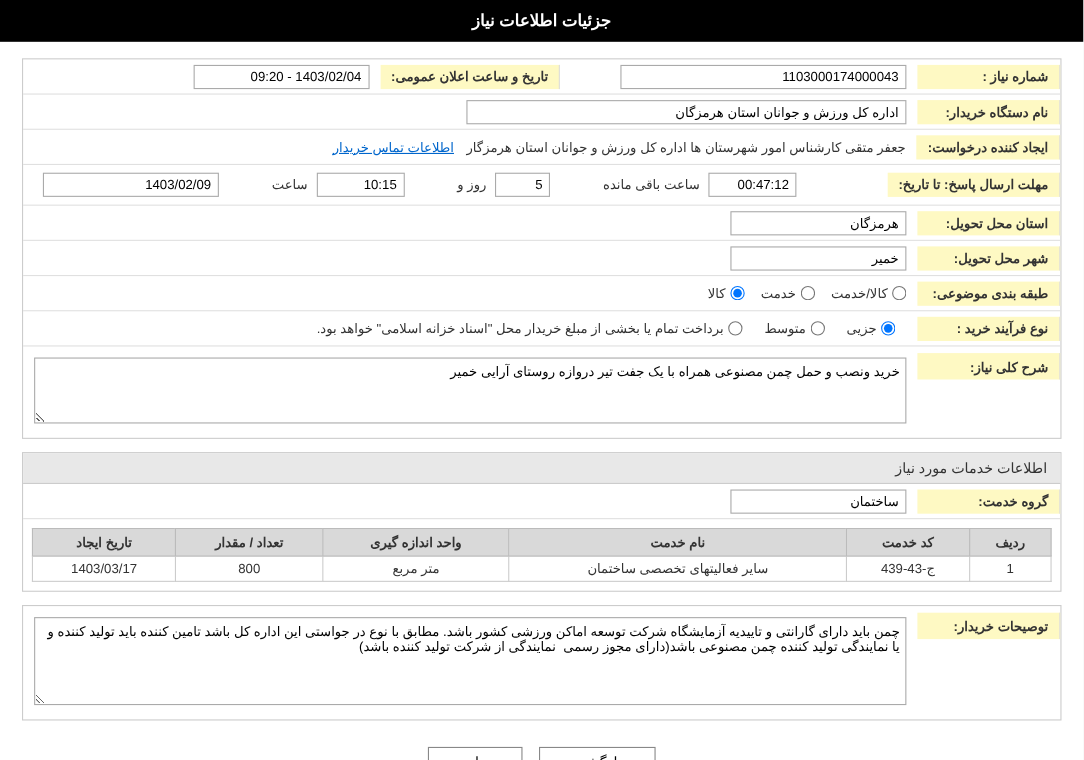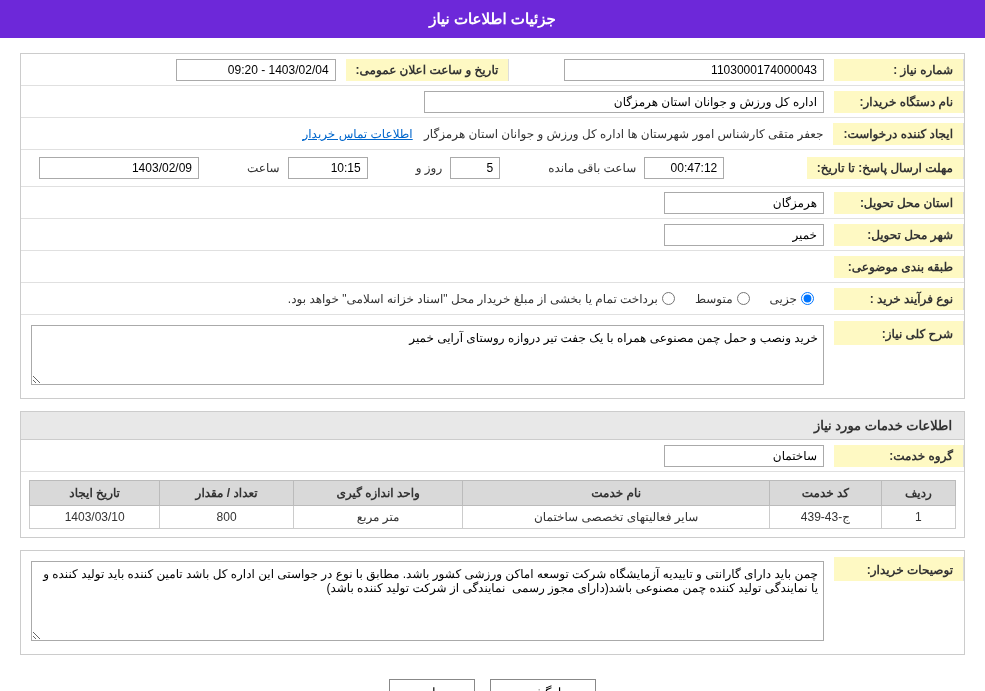--- a/index.html
+++ b/index.html
@@ -10,21 +10,21 @@
       direction: rtl;
       color: #333;
     }
     .page-wrapper {
       max-width: 985px;
       margin: 0 auto;
       background: #fff;
       padding: 0;
     }
     .header-bar {
-      background: #6d28d9;
+      background: #000000;
       color: #fff;
       text-align: center;
       padding: 10px 15px;
       font-size: 15px;
       font-weight: bold;
     }
     .content-area {
       padding: 15px 20px;
     }
     .form-section {
@@ -89,21 +89,21 @@
     }
     .radio-item {
       display: flex;
       align-items: center;
       gap: 4px;
       flex-direction: row-reverse;
     }
     .section-title {
       background: #e8e8e8;
       padding: 6px 12px;
-      font-weight: bold;
+      font-weight: normal;
       font-size: 13px;
       border-bottom: 1px solid #ccc;
       text-align: right;
     }
     .services-table {
       width: 100%;
       border-collapse: collapse;
       font-size: 12px;
     }
     .services-table th {
@@ -234,20 +234,36 @@
 
       <div class="row">
         <div class="label-cell">شهر محل تحویل:</div>
         <div class="value-cell">
           <input class="input-box input-medium" type="text" value="خمیر" readonly="" style="">
         </div>
       </div>
 
       <div class="row">
         <div class="label-cell">طبقه بندی موضوعی:</div>
+        <div class="value-cell">
+          <div class="radio-group">
+            <div class="radio-item">
+              <span>کالا</span>
+              <input type="radio" name="category" checked="" style="">
+            </div>
+            <div class="radio-item">
+              <span>خدمت</span>
+              <input type="radio" name="category" style="">
+            </div>
+            <div class="radio-item">
+              <span>کالا/خدمت</span>
+              <input type="radio" name="category" style="">
+            </div>
+          </div>
+        </div>
       </div>
 
       <div class="row">
         <div class="label-cell">نوع فرآیند خرید :</div>
         <div class="value-cell">
           <div class="purchase-radio-group">
             <div class="radio-item">
               <span>جزیی</span>
               <input type="radio" name="purchase_type" checked="" style="">
             </div>
@@ -294,21 +310,21 @@
               <th>تاریخ ایجاد</th>
             </tr>
           </thead>
           <tbody>
             <tr>
               <td>1</td>
               <td>ج-43-439</td>
               <td>سایر فعالیتهای تخصصی ساختمان</td>
               <td>متر مربع</td>
               <td>800</td>
-              <td>1403/03/10</td>
+              <td>1403/03/17</td>
             </tr>
           </tbody>
         </table>
       </div>
     </div>
 
     <div class="form-section">
       <div class="row" style="align-items:flex-start; padding: 6px 0;">
         <div class="label-cell" style="padding-top:6px;">توصیحات خریدار:</div>
         <div class="value-cell">

